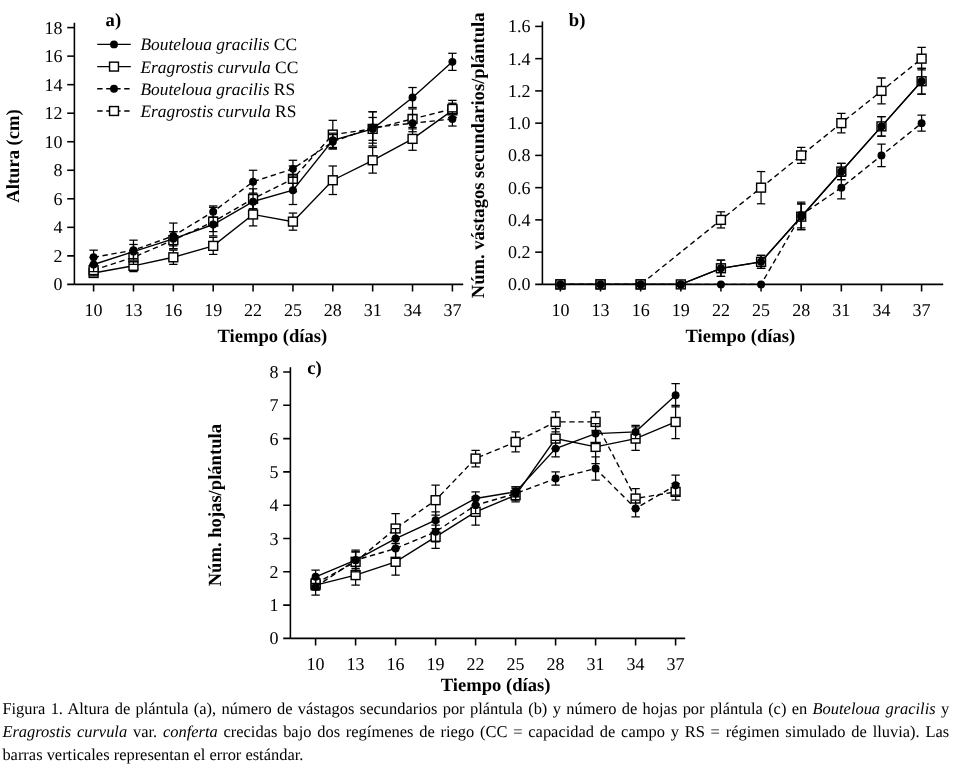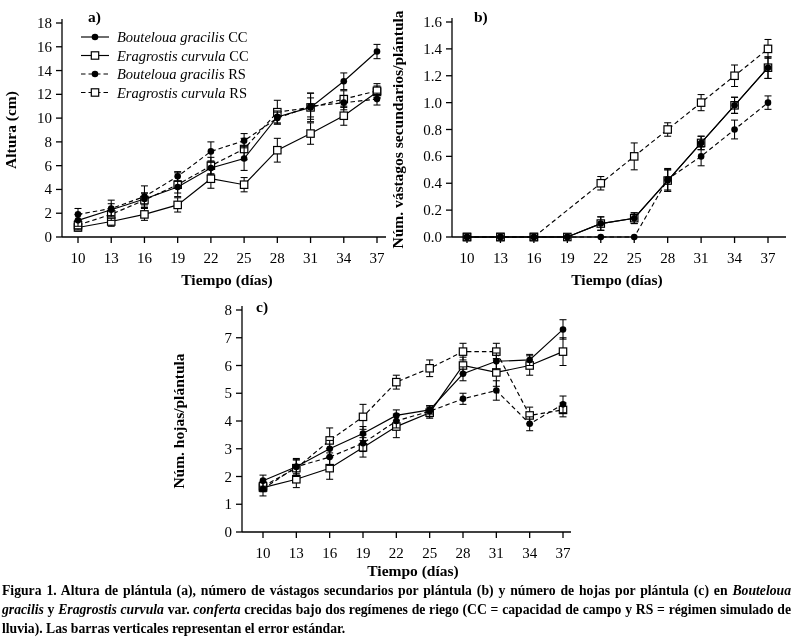--- a/index.html
+++ b/index.html
@@ -14,21 +14,21 @@
   .axis{stroke:var(--fg);stroke-width:1.3;fill:none;}
   .ser{stroke:var(--fg);stroke-width:1.15;fill:none;}
   .err{stroke:var(--fg);stroke-width:1.05;}
   .mfc{fill:var(--fg);}
   .mos{fill:var(--bg);stroke:var(--fg);stroke-width:1.2;}
   .tick{font-size:15px;}
   .axlab,.plab{font-size:15.5px;font-weight:bold;}
   .leg{font-size:14.5px;font-style:italic;}
   .leg .tr{font-style:normal;}
   .caption{position:absolute;top:581px;left:2px;width:789px;margin:0;
-           font-weight:bold;font-size:13.7px;line-height:19px;text-align:justify;}
+           font-weight:normal;font-size:13.7px;line-height:19px;text-align:justify;}
   .caption .it{font-style:italic;}
 </style>
 </head>
 <body>
 
 <div class="fig">
   <div class="panel panel-a"><svg width="395" height="293" viewBox="0 0 395 293">
         <line x1="62" y1="237" x2="386" y2="237" class="axis"></line>
         <line x1="62" y1="19" x2="62" y2="237" class="axis"></line>
         <line x1="78" y1="237" x2="78" y2="243" class="axis"></line>

